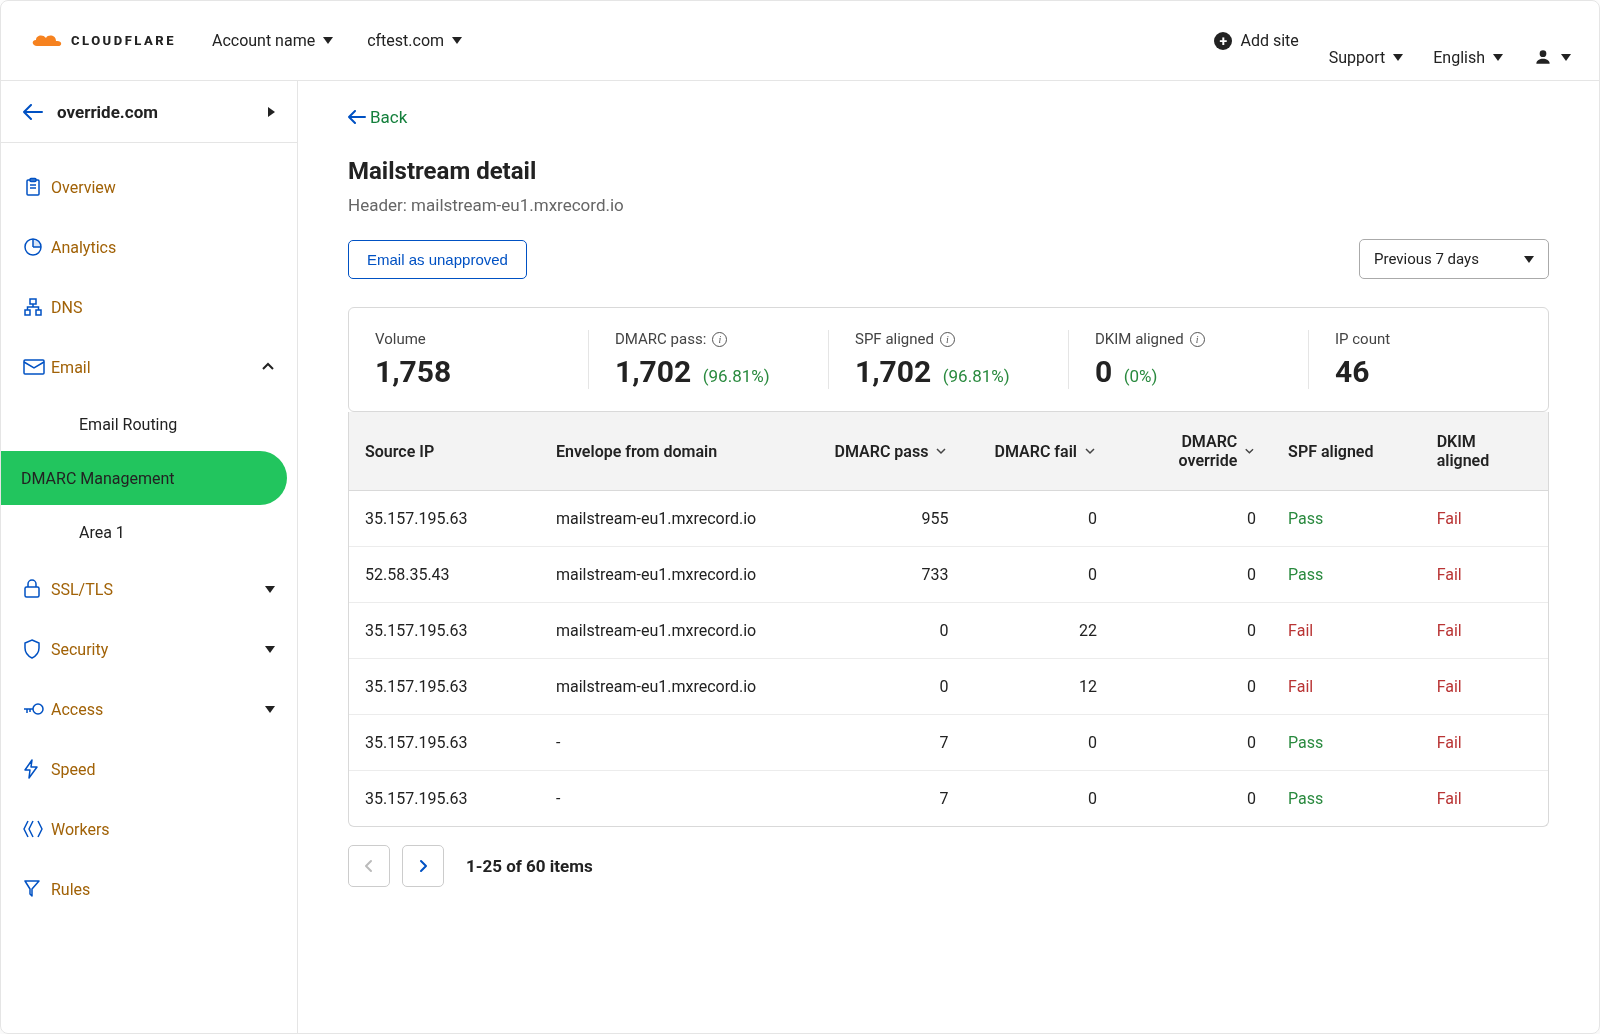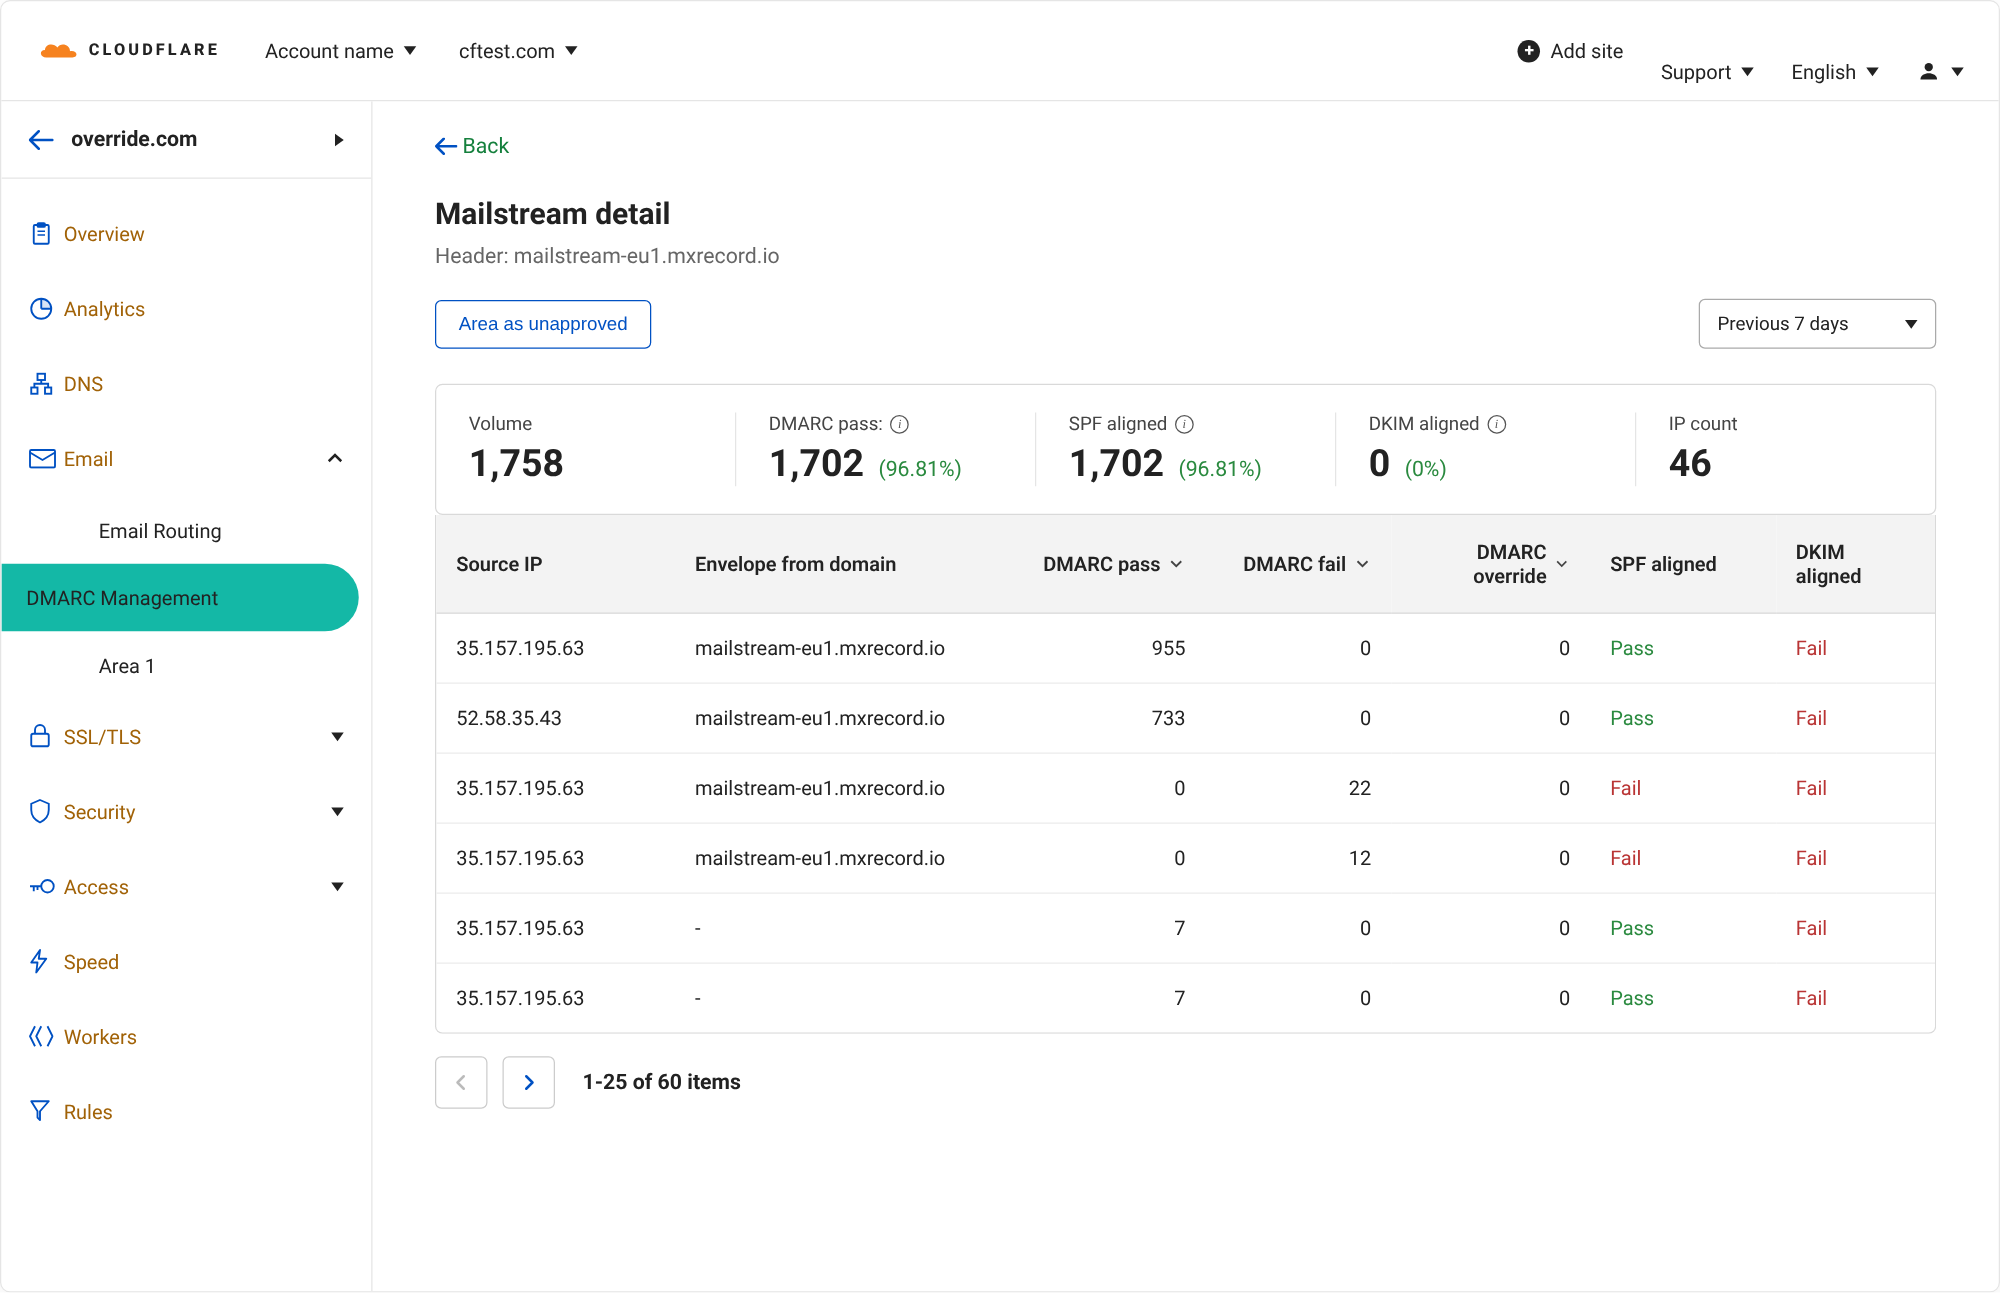--- a/index.html
+++ b/index.html
@@ -26,21 +26,21 @@
 .sidebar { width: 297px; border-right: 1px solid #e5e5e5; display: flex; flex-direction: column; overflow-y: auto; }
 .domain-row { height: 62px; border-bottom: 1px solid #e5e5e5; display: flex; align-items: center; padding: 0 22px; }
 .domain-row .back { color: #0051c3; margin-right: 14px; display: flex; }
 .domain-row .name { font-weight: 700; font-size: 17px; flex: 1; }
 .nav { padding: 14px 0; }
 .nav-item { display: flex; align-items: center; height: 60px; padding: 0 22px; cursor: pointer; color: #a16207; }
 .nav-item .icon { width: 28px; display: flex; align-items: center; color: #0051c3; }
 .nav-item .label { flex: 1; font-size: 16px; }
 .nav-item .chev { color: #222; }
 .sub-item { display: flex; align-items: center; height: 54px; padding-left: 78px; cursor: pointer; font-size: 16px; border-radius: 0 30px 30px 0; margin-right: 10px; }
-.sub-item.active { background: #14b8a6; padding-left: 20px; }
+.sub-item.active { background: #22c55e; padding-left: 20px; }
 
 
 .main { flex: 1; padding: 26px 50px 30px 50px; overflow-y: auto; }
 .back-link { display: inline-flex; align-items: center; gap: 4px; color: #15803d; font-size: 17px; cursor: pointer; margin-bottom: 30px; justify-content: flex-end; }
 .page-title { font-size: 24px; font-weight: 700; margin-bottom: 10px; }
 .page-sub { color: #666; font-size: 17px; margin-bottom: 24px; }
 .actions-row { display: flex; align-items: center; justify-content: space-between; margin-bottom: 28px; }
 .btn-outline { border: 1px solid #0051c3; color: #0051c3; background: #fff; padding: 10px 18px; border-radius: 5px; font-size: 15px; cursor: pointer; }
 .select { border: 1px solid #aaa; background: #fff; padding: 10px 14px; border-radius: 5px; font-size: 15px; cursor: pointer; display: flex; align-items: center; gap: 40px; min-width: 190px; justify-content: space-between; }
 
@@ -237,21 +237,21 @@
       <div class="back-link">
         <svg width="18" height="14" viewBox="0 0 18 14">
             <path d="M7 1 L1 7 L7 13 M1 7 H17" stroke="#0051c3" stroke-width="2" fill="none" stroke-linecap="round" stroke-linejoin="round"></path>
           </svg>
         <span>Back</span>
       </div>
       <h1 class="page-title">Mailstream detail</h1>
       <div class="page-sub">Header: mailstream-eu1.mxrecord.io</div>
 
       <div class="actions-row">
-        <button class="btn-outline">Area as unapproved</button>
+        <button class="btn-outline">Email as unapproved</button>
         <div class="select">
           <span>Previous 7 days</span>
           <span class="caret-down"></span>
         </div>
       </div>
 
       
       <div class="stats">
         <div class="stat">
           <div class="stat-label">Volume</div>

